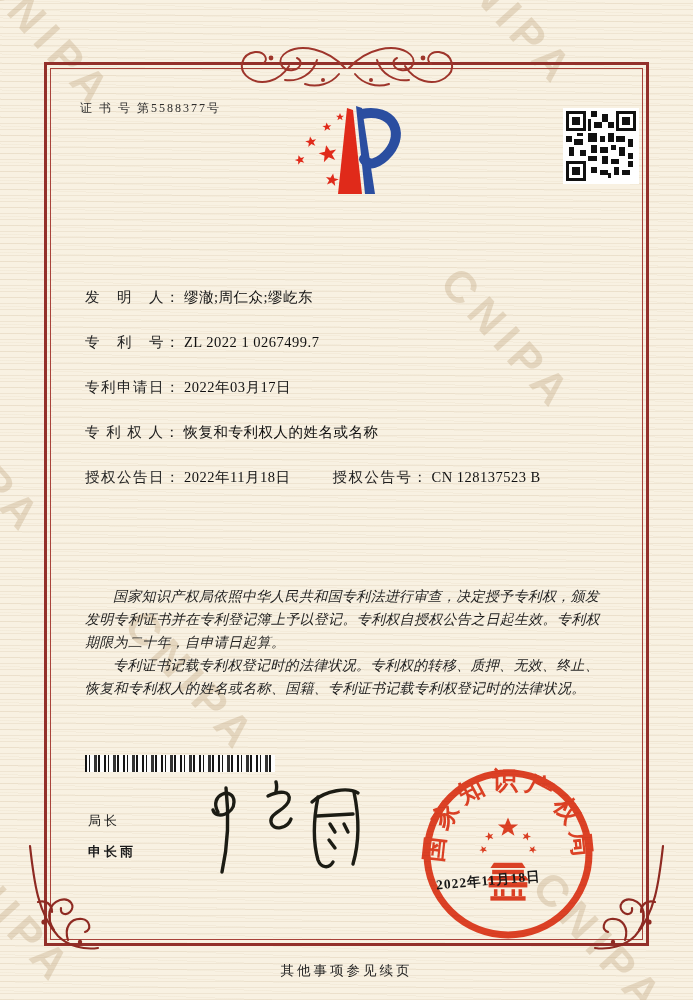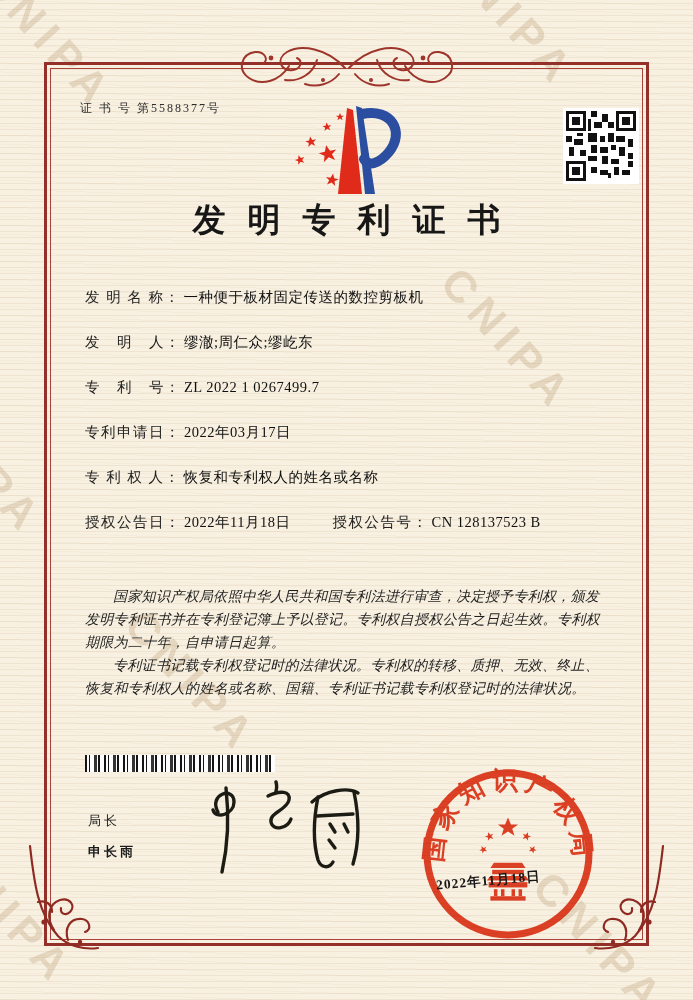--- a/index.html
+++ b/index.html
@@ -181,27 +181,22 @@
         <rect x="9" y="20" width="2" height="2"></rect>
           <rect x="12" y="21" width="3" height="2"></rect>
           <rect x="17" y="20" width="2" height="3"></rect>
         <rect x="20" y="21" width="3" height="2"></rect>
           <rect x="15" y="22" width="1" height="2"></rect>
           <rect x="22" y="18" width="2" height="2"></rect>
       </g>
     </svg>
   </div>
 
-  <div class="title">发明专利证书</div>
 
   <div class="fields">
-    <div class="frow">
-      <span class="flabel">发 明 名 称：</span>
-      <span class="fvalue">一种便于板材固定传送的数控剪板机</span>
-    </div>
     <div class="frow">
       <span class="flabel">发　明　人：</span>
       <span class="fvalue">缪澈;周仁众;缪屹东</span>
     </div>
     <div class="frow">
       <span class="flabel">专　利　号：</span>
       <span class="fvalue">ZL 2022 1 0267499.7</span>
     </div>
     <div class="frow">
       <span class="flabel">专利申请日：</span>
@@ -276,14 +271,15 @@
       </g>
       <defs>
         <path id="st" d="M0,-10 L2.9,-3.1 L10,-3.1 L4.2,1.2 L6.4,8.1 L0,3.8 L-6.4,8.1 L-4.2,1.2 L-10,-3.1 L-2.9,-3.1 Z"></path>
       </defs>
     </svg>
   </div>
 
   <div class="seal-date">2022年11月18日</div>
 
 
+  <div class="continuation">其他事项参见续页</div>
 
 </div>
 
 </body></html>

